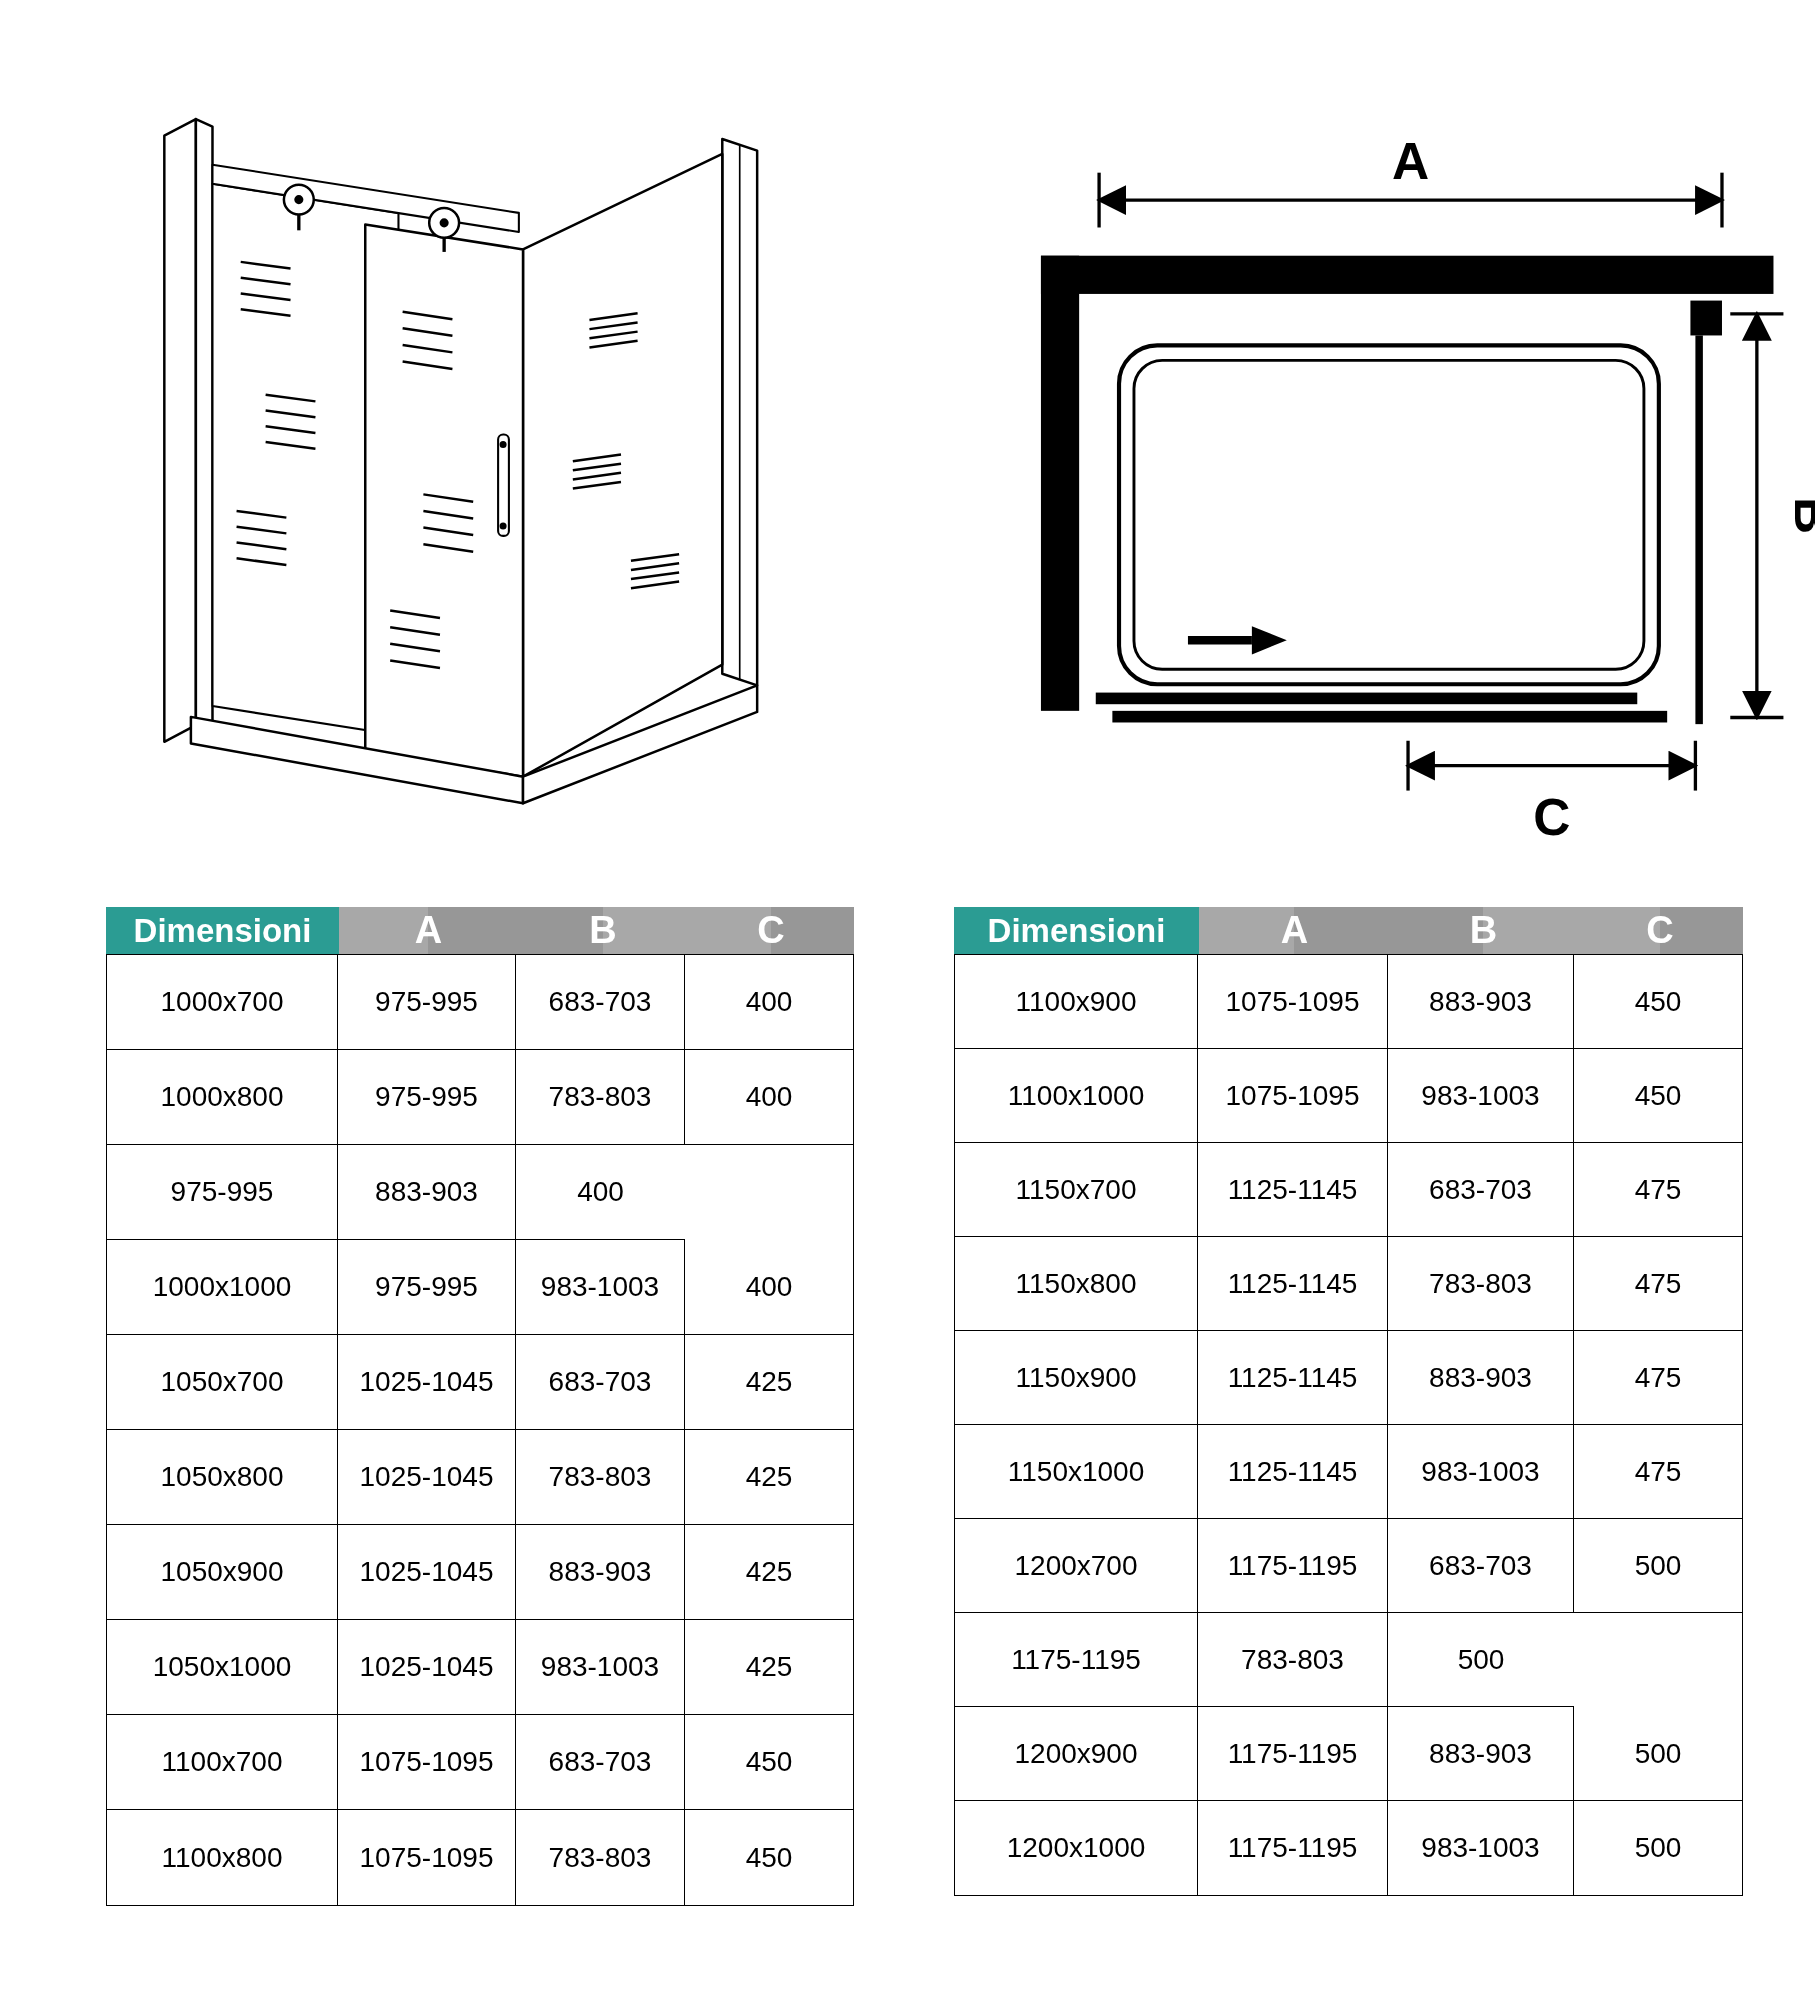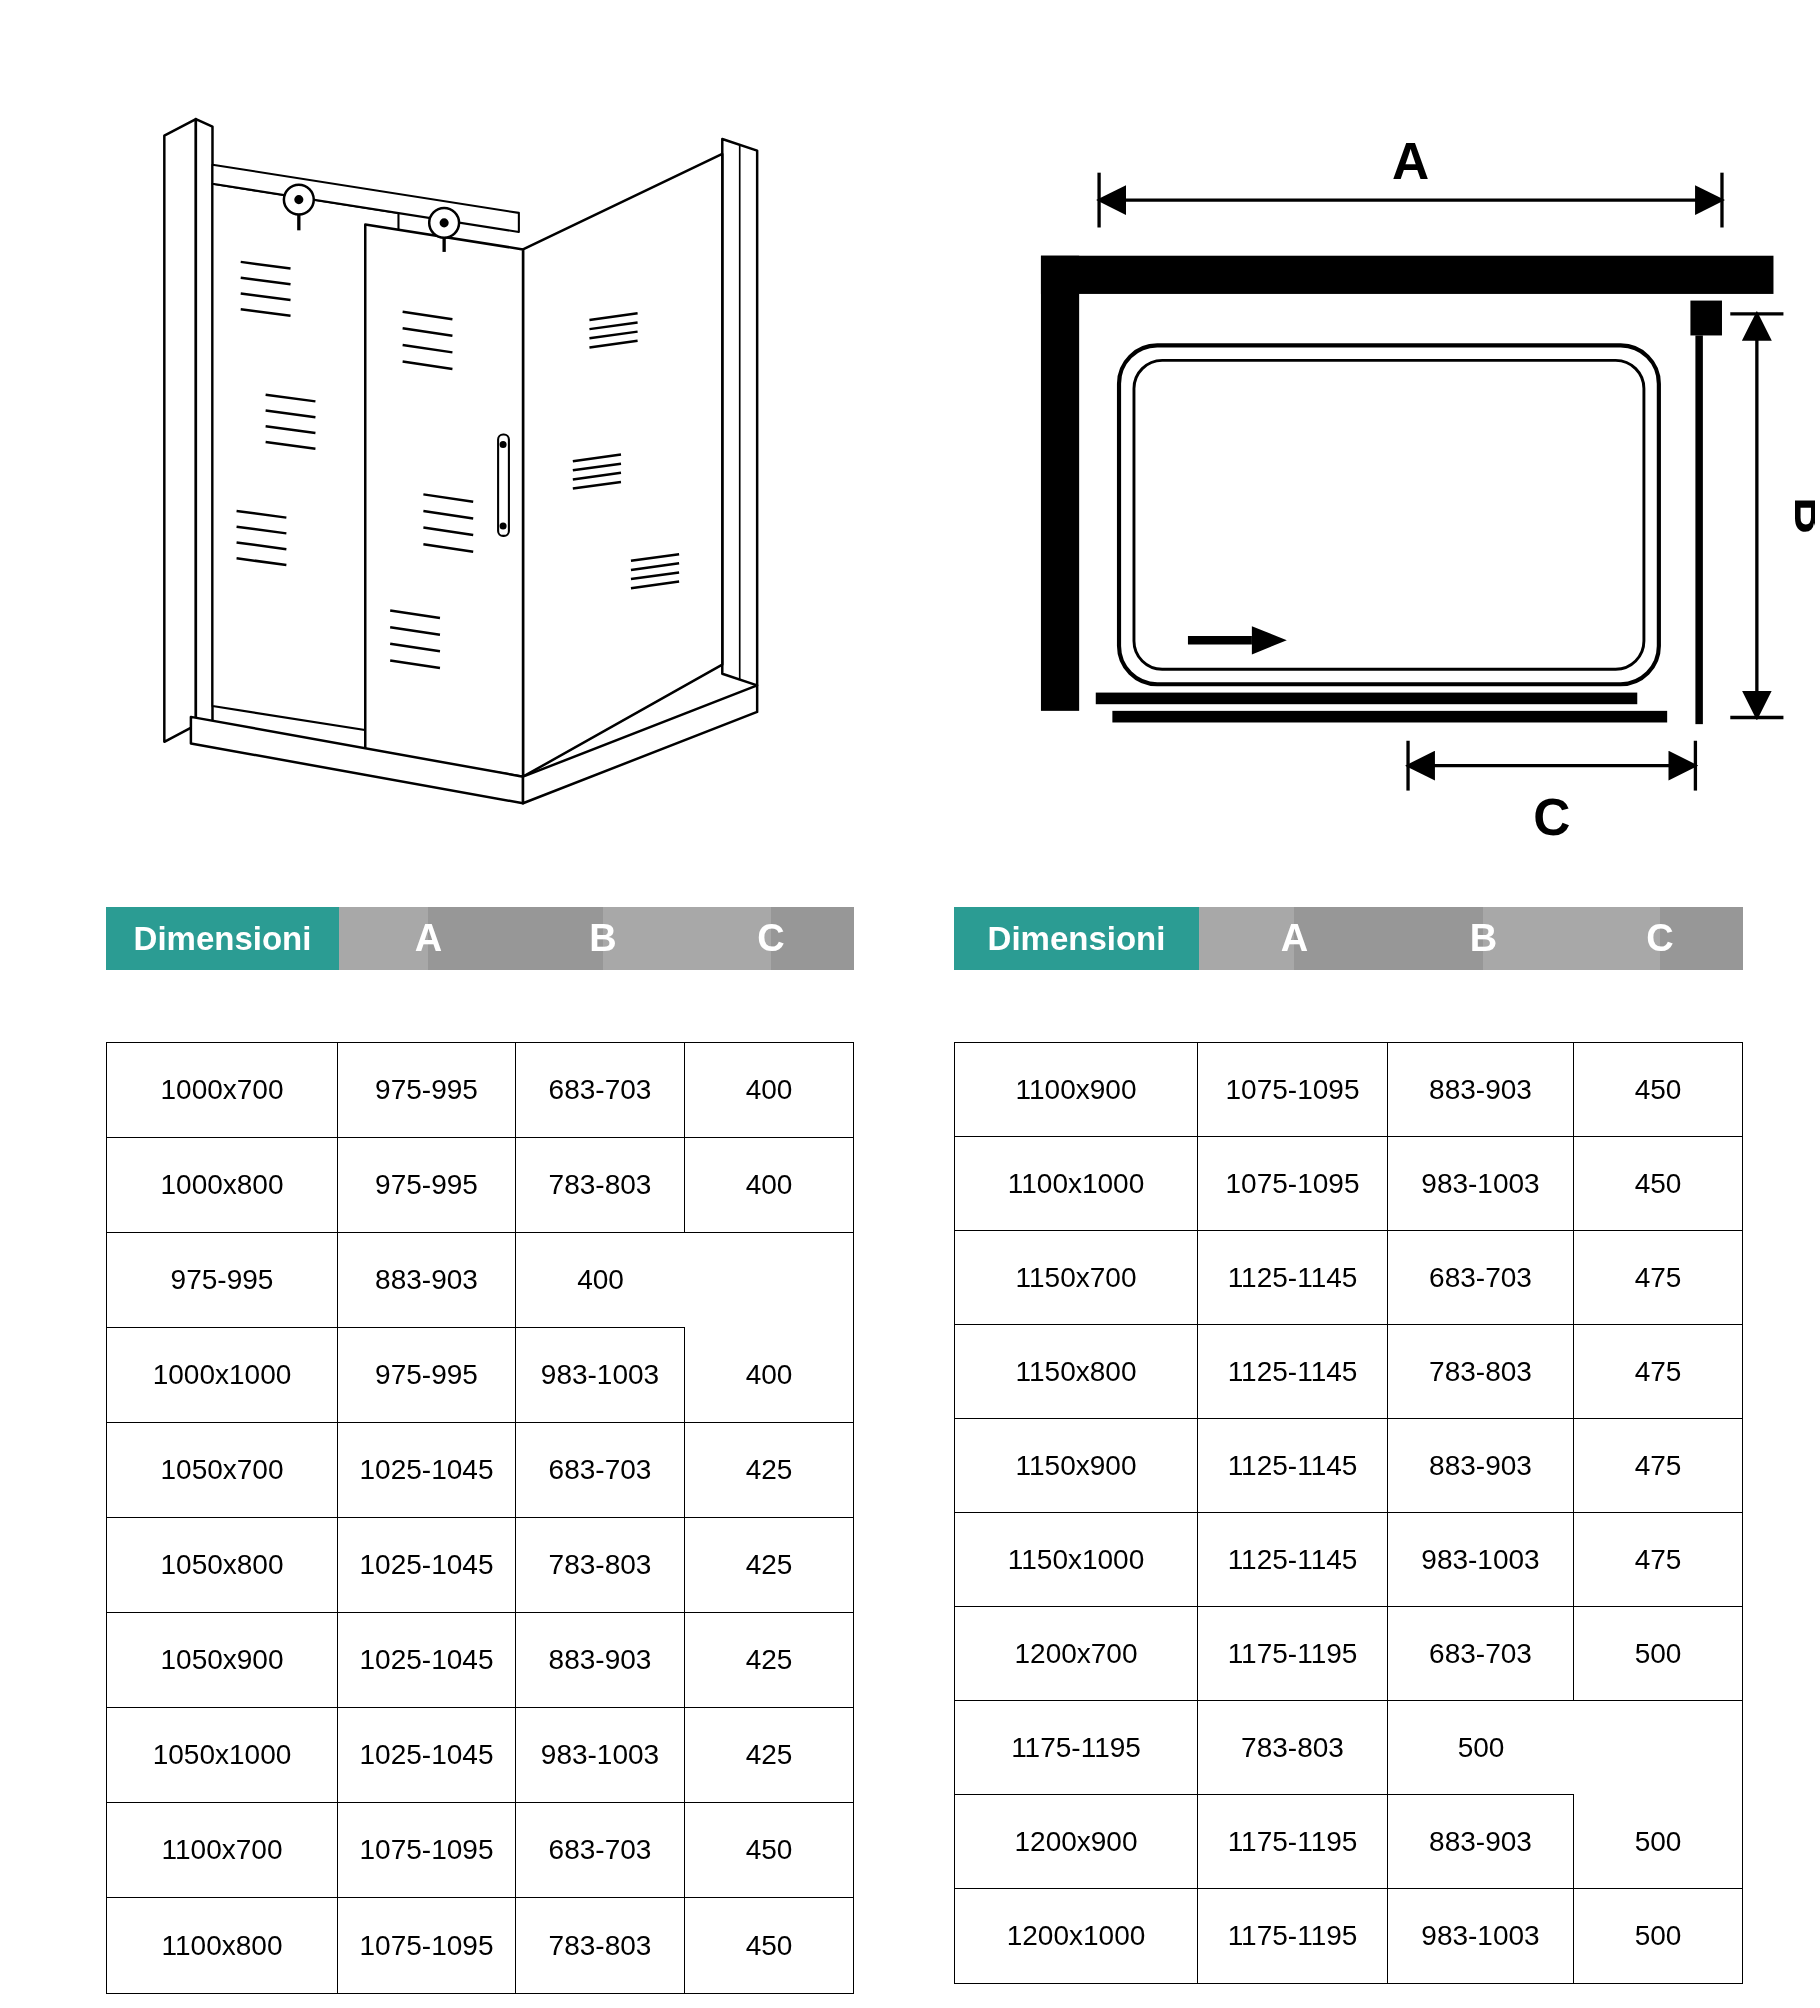--- a/index.html
+++ b/index.html
@@ -9,31 +9,31 @@
     font-family:"Liberation Sans","DejaVu Sans",sans-serif; overflow:hidden;
   }
   svg.drawing { position:absolute; }
   .iso { left:141px; top:46px; }
   .top { left:1026px; top:96px; }
 
   .tbl { position:absolute; }
   .tbl-left  { left:106px;  top:907px; width:748px; }
   .tbl-right { left:954px; top:907px; width:789px; }
 
-  .thead { display:grid; height:63px; }
+  .thead { display:grid; height:47px; }
   .tbl-left  .thead { grid-template-columns:233px 179px 170px 166px; }
   .tbl-right .thead { grid-template-columns:245px 191px 187px 166px; }
   .th { display:flex; align-items:center; justify-content:center;
         color:#fff; font-weight:bold; }
   .th-dim { background:#2b9c93; font-size:33px; }
   .th-g   { font-size:38px; }
   .ga { background:linear-gradient(90deg,#a8a8a8 0 50%,#979797 50% 100%); }
   .gb { background:linear-gradient(90deg,#979797 0 50%,#a8a8a8 50% 100%); }
 
-  .tbody { margin-top:72px; border:1.7px solid #000; background:#fff; }
+  .tbody { border:1.7px solid #000; background:#fff; }
   .tr { display:grid; }
   .tbl-left  .tr { grid-template-columns:231px 178px 169px 1fr; height:95px; }
   .tbl-right .tr { grid-template-columns:243px 190px 186px 1fr; height:94px; }
   .td { border-right:1.7px solid #000; border-bottom:1.7px solid #000;
         display:flex; align-items:center; justify-content:center;
         font-size:28px; color:#000; background:#fff; }
   .td:last-child { border-right:none;text-align:center; }
   .tr:last-child .td { border-bottom:none; }
 
   text.dim-label { font-family:"Liberation Sans","DejaVu Sans",sans-serif;

